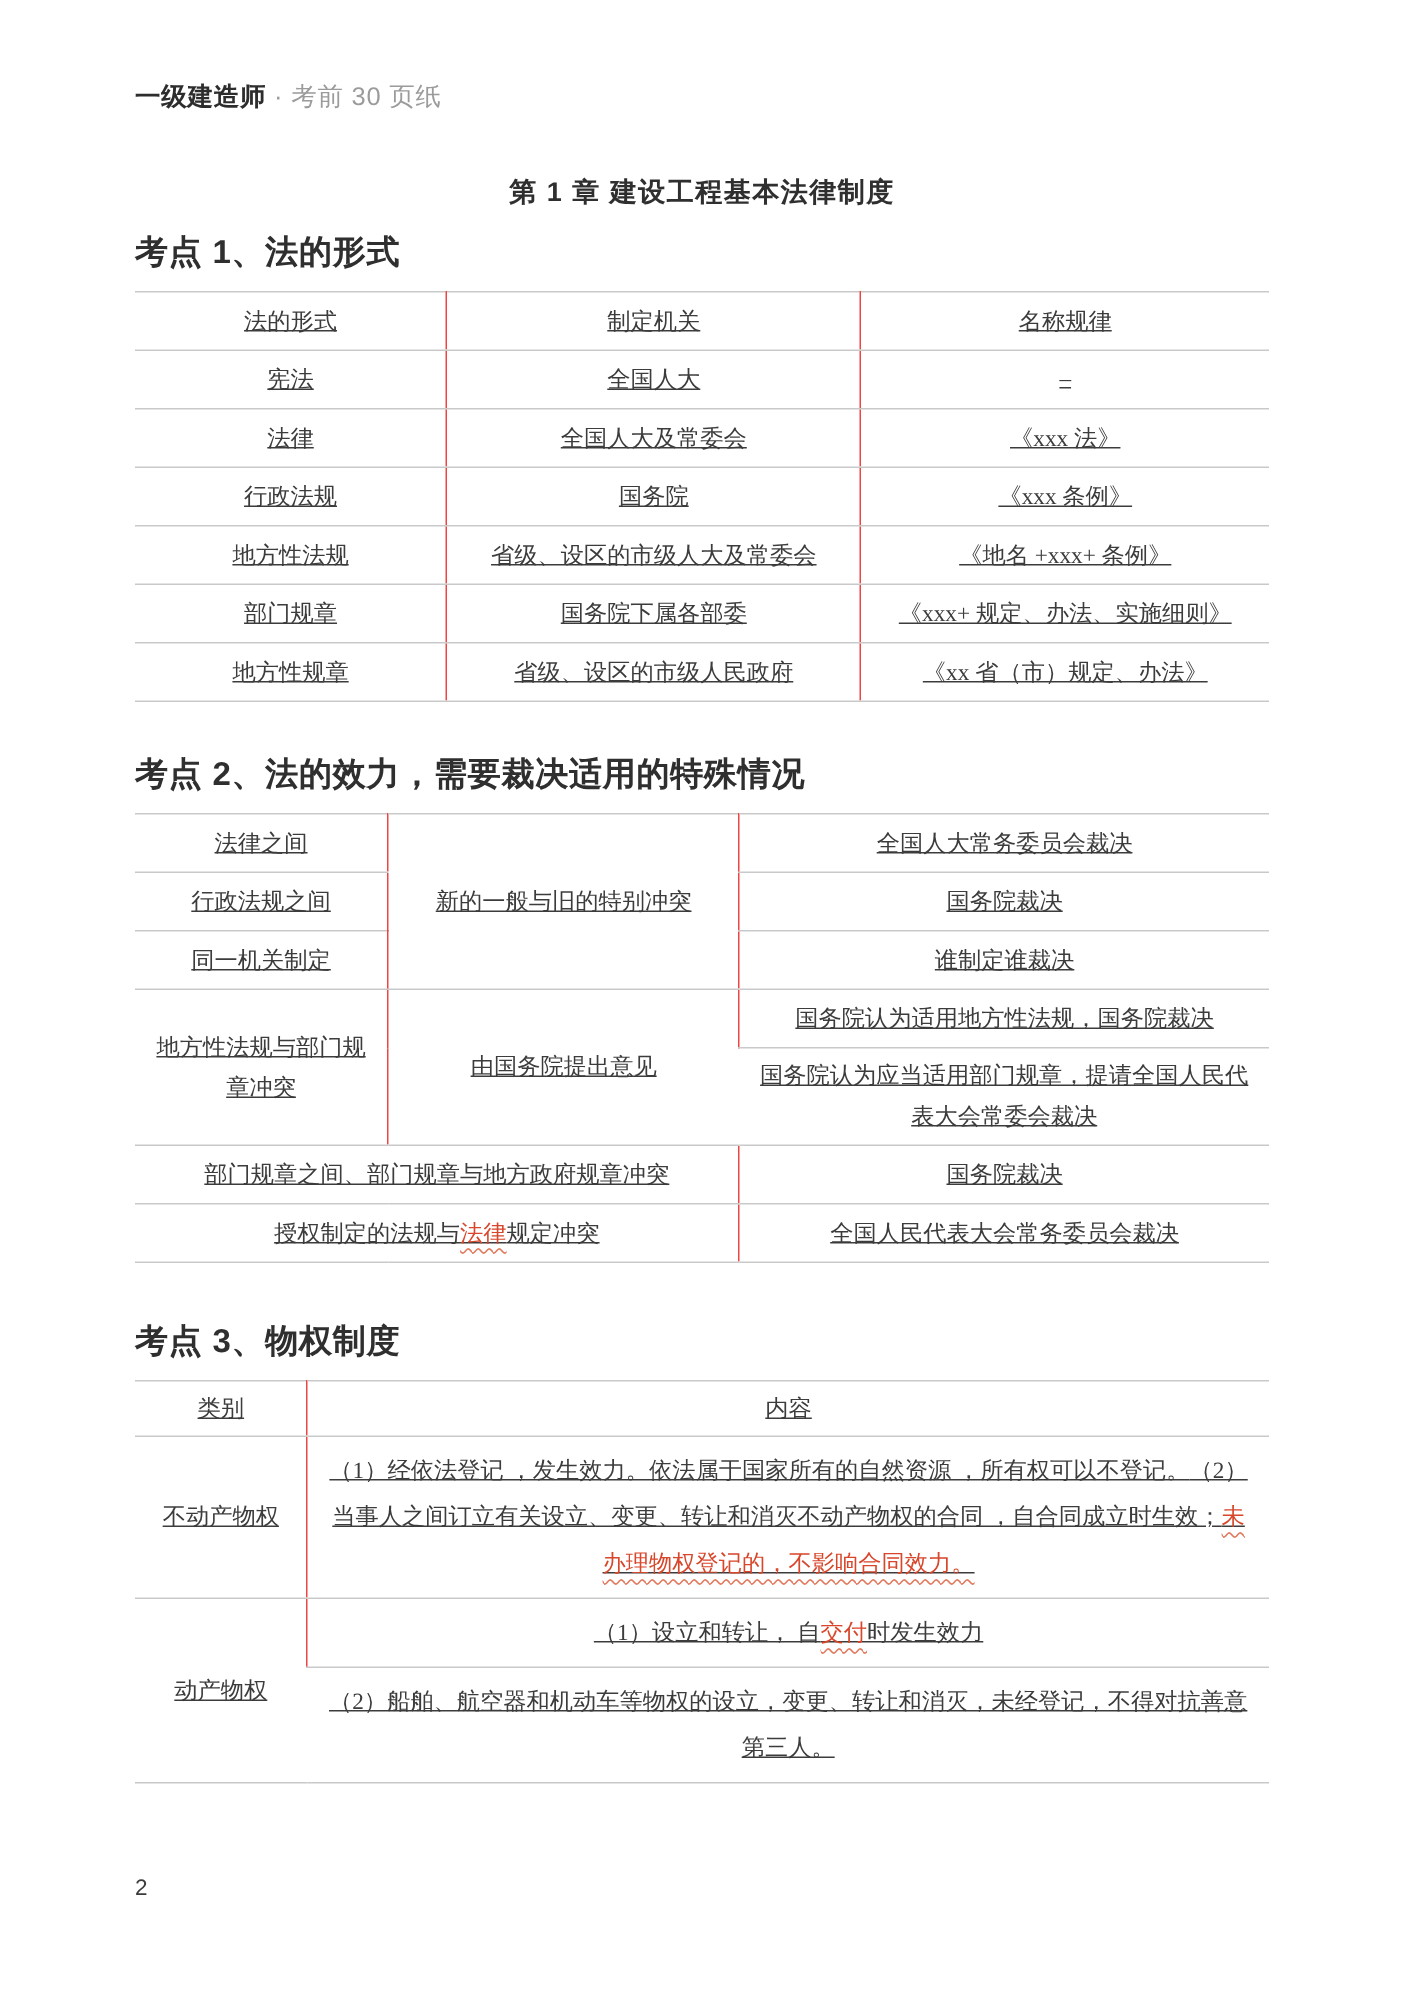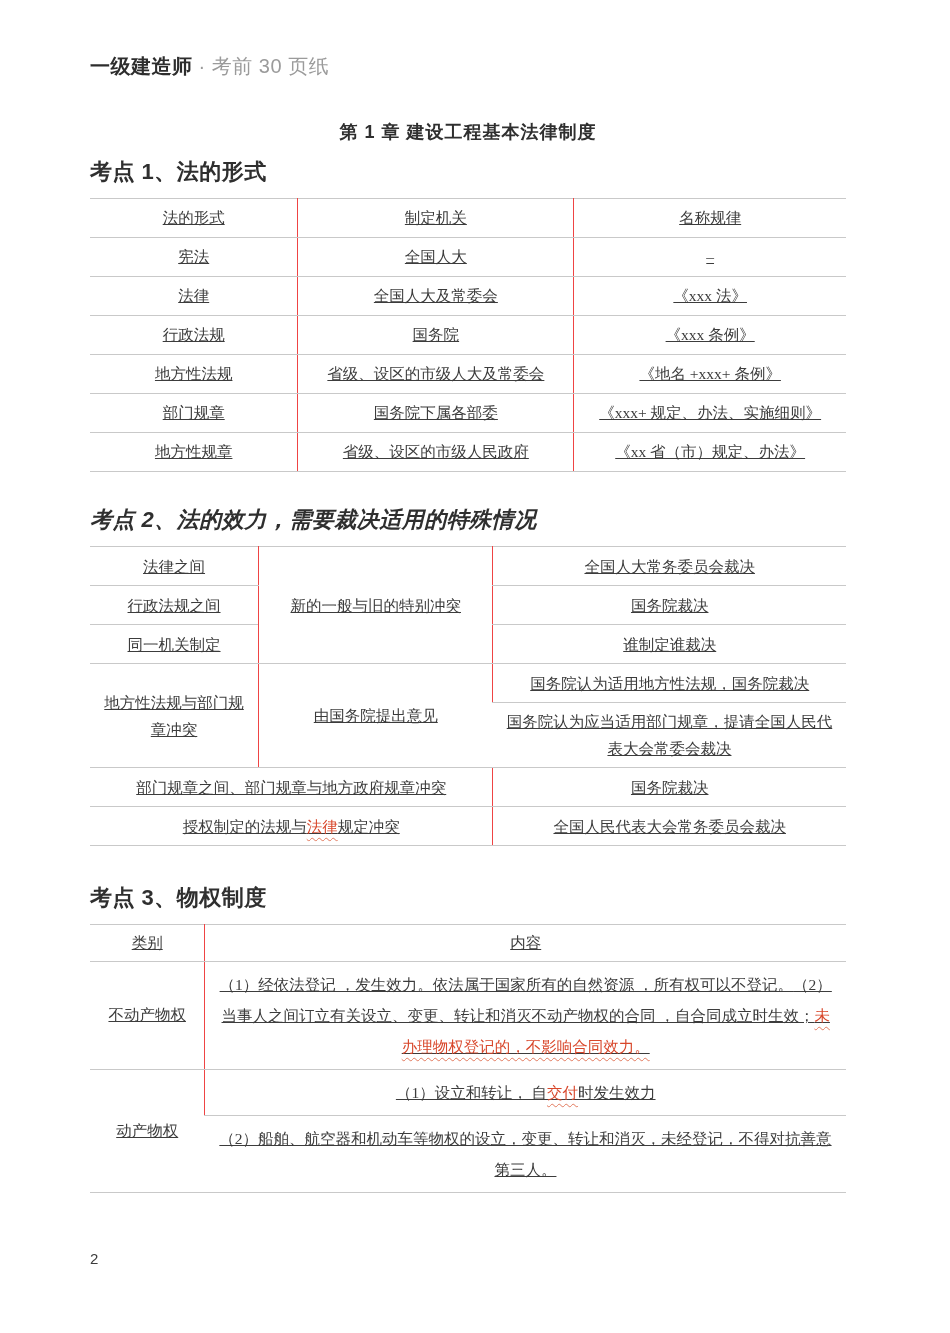--- a/index.html
+++ b/index.html
@@ -15,21 +15,21 @@
   }
   .content {
     position: absolute;
     left: 90px;
     top: 0;
     width: 756px;
   }
   .doc-header {
     padding-top: 53px;
     font-family: "Liberation Sans", sans-serif;
-    font-size: 20px;
+    font-size: 17px;
     letter-spacing: 0.5px;
   }
   .doc-header .brand { font-weight: bold; color: #2d2d2d; }
   .doc-header .rest { color: #9b9b9b; font-weight: normal; }
   .doc-title {
     margin-top: 40px;
     text-align: center;
     font-family: "Liberation Sans", sans-serif;
     font-size: 18px;
     font-weight: bold;
@@ -37,21 +37,21 @@
     letter-spacing: 1px;
   }
   .section-heading {
     font-family: "Liberation Sans", sans-serif;
     font-size: 22px;
     font-weight: bold;
     color: #2f2f2f;
     letter-spacing: 0.5px;
   }
   .h1 { margin-top: 13px; }
-  .h2 { margin-top: 33px; font-style: italic; }
+  .h2 { margin-top: 33px; }
   .h3 { margin-top: 37px; }
   table {
     width: 100%;
     border-collapse: collapse;
     table-layout: fixed;
     margin-top: 11px;
     border-top: 1px solid #c9c9c9;
     text-decoration: underline;
   }
   td {

